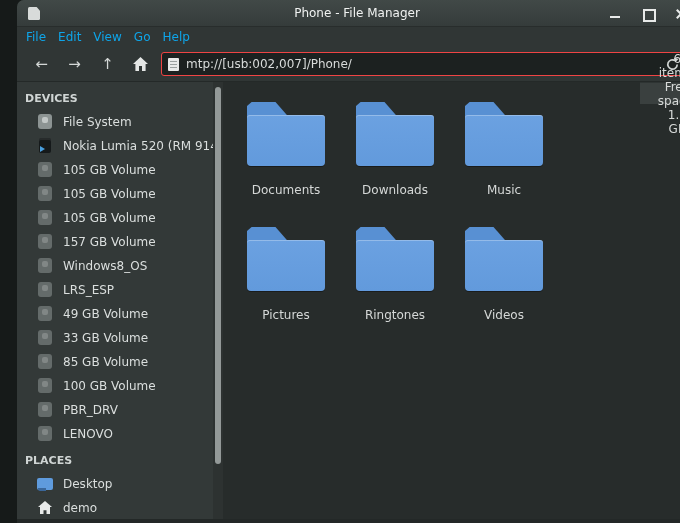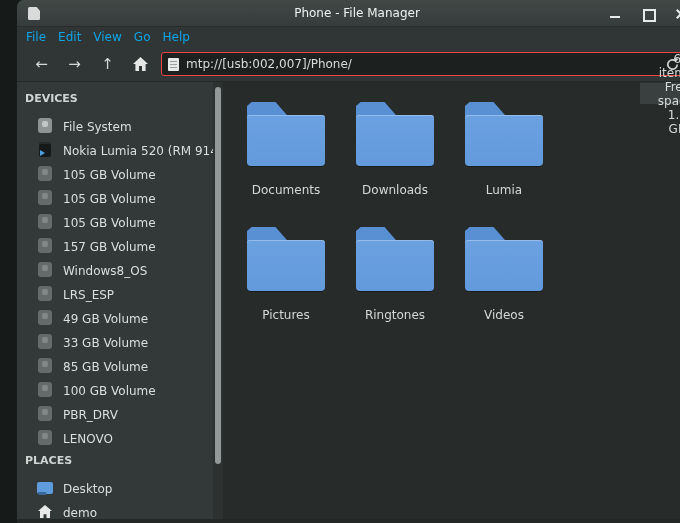--- a/index.html
+++ b/index.html
@@ -90,21 +90,21 @@
 
   
   .sidebar {
     width: 206px; flex: 0 0 206px; background: var(--sidebar-bg,#333938);
     position: relative; overflow: hidden; padding-top: 2px;
   }
   .section-header {
     padding: 8px 8px 5px 8px; font-size: 11px; font-weight: bold; color: #d0d5d4;
   }
   .side-item {
-    height: 24px; display: flex; align-items: flex-end; padding-left: 20px; gap: 10px;
+    height: 24px; display: flex; align-items: center; padding-left: 20px; gap: 10px;
     font-size: 12px; color: #dbdfde; cursor: default; white-space: nowrap;
   }
   .side-icon { width: 16px; height: 16px; position: relative; flex: 0 0 16px; }
 
   .icon-drive::before, .icon-volume::before {
     content: ""; position: absolute; left: 1px; top: 0; width: 14px; height: 15px;
     background: #8d9493; border-radius: 3px;
   }
   .icon-drive::after, .icon-volume::after {
     content: ""; position: absolute; left: 5px; top: 3px; width: 6px; height: 6px;
@@ -327,21 +327,21 @@
       <div class="f-tab"></div>
               <div class="f-body"></div>
     </div>
     <div class="folder-label">Downloads</div>
   </div>
           <div class="file-cell">
     <div class="folder-icon">
       <div class="f-tab"></div>
               <div class="f-body"></div>
     </div>
-    <div class="folder-label">Lumia</div>
+    <div class="folder-label">Music</div>
   </div>
           <div class="file-cell">
     <div class="folder-icon">
       <div class="f-tab"></div>
               <div class="f-body"></div>
     </div>
     <div class="folder-label">Pictures</div>
   </div>
           <div class="file-cell">
     <div class="folder-icon">

